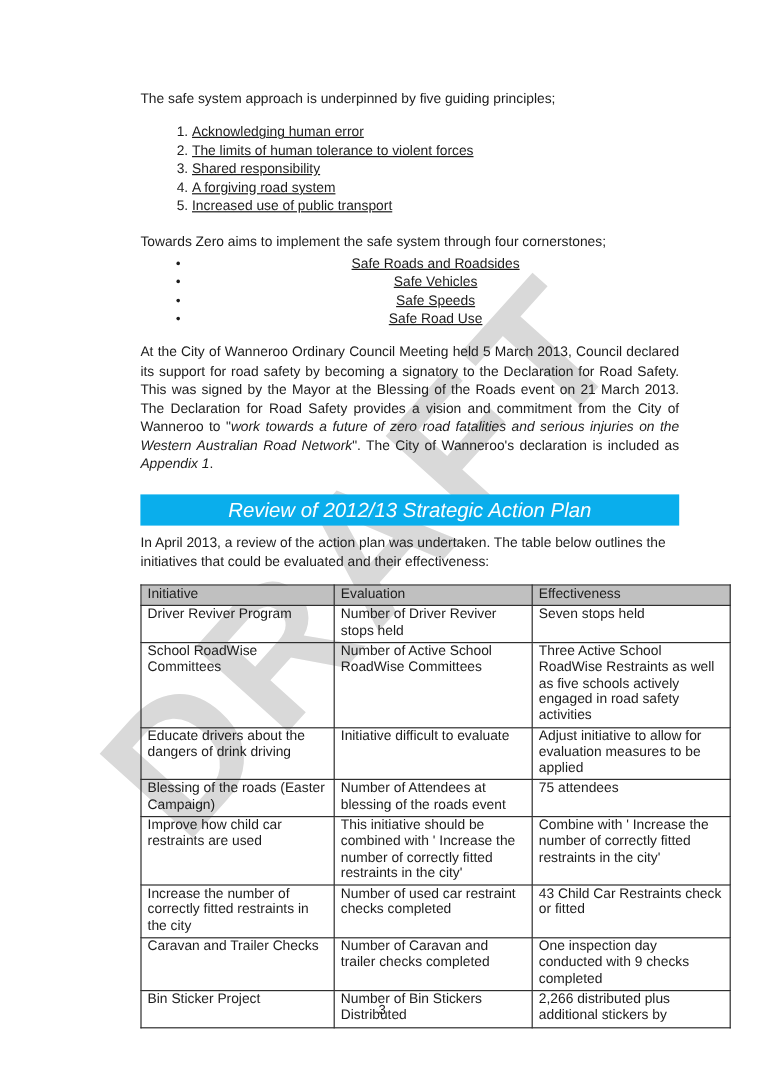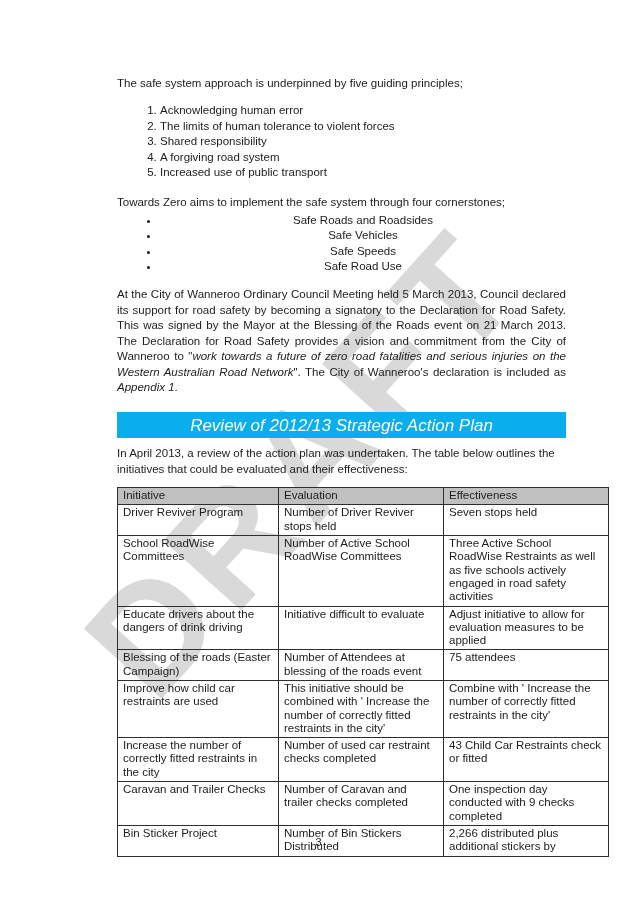--- a/index.html
+++ b/index.html
@@ -40,21 +40,21 @@
     margin:12px 0 0 0;
     padding-left:43px;
     list-style:decimal;
   }
   ul.bullet-list {
     margin:2px 0 0 0;
     padding-left:43px;
     list-style:disc;
     text-align:center;
   }
-  li { font-size:11.5px; line-height:15.4px; }
+  li { font-size:11.5px; line-height:15.4px;text-decoration:underline; }
   .p-towards { margin-top:15px; }
   .p-declaration { margin-top:13px; }
   .section-heading {
     margin-top:17px;
     height:26px;
     background:#0aaeec;
     display:flex;
     align-items:center;
     justify-content:center;
   }

